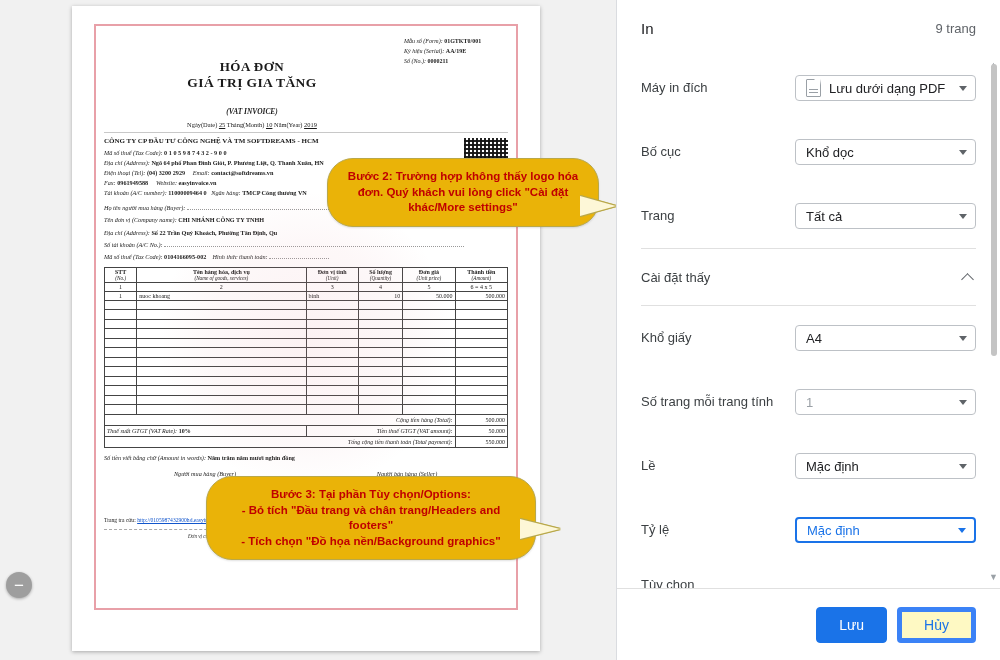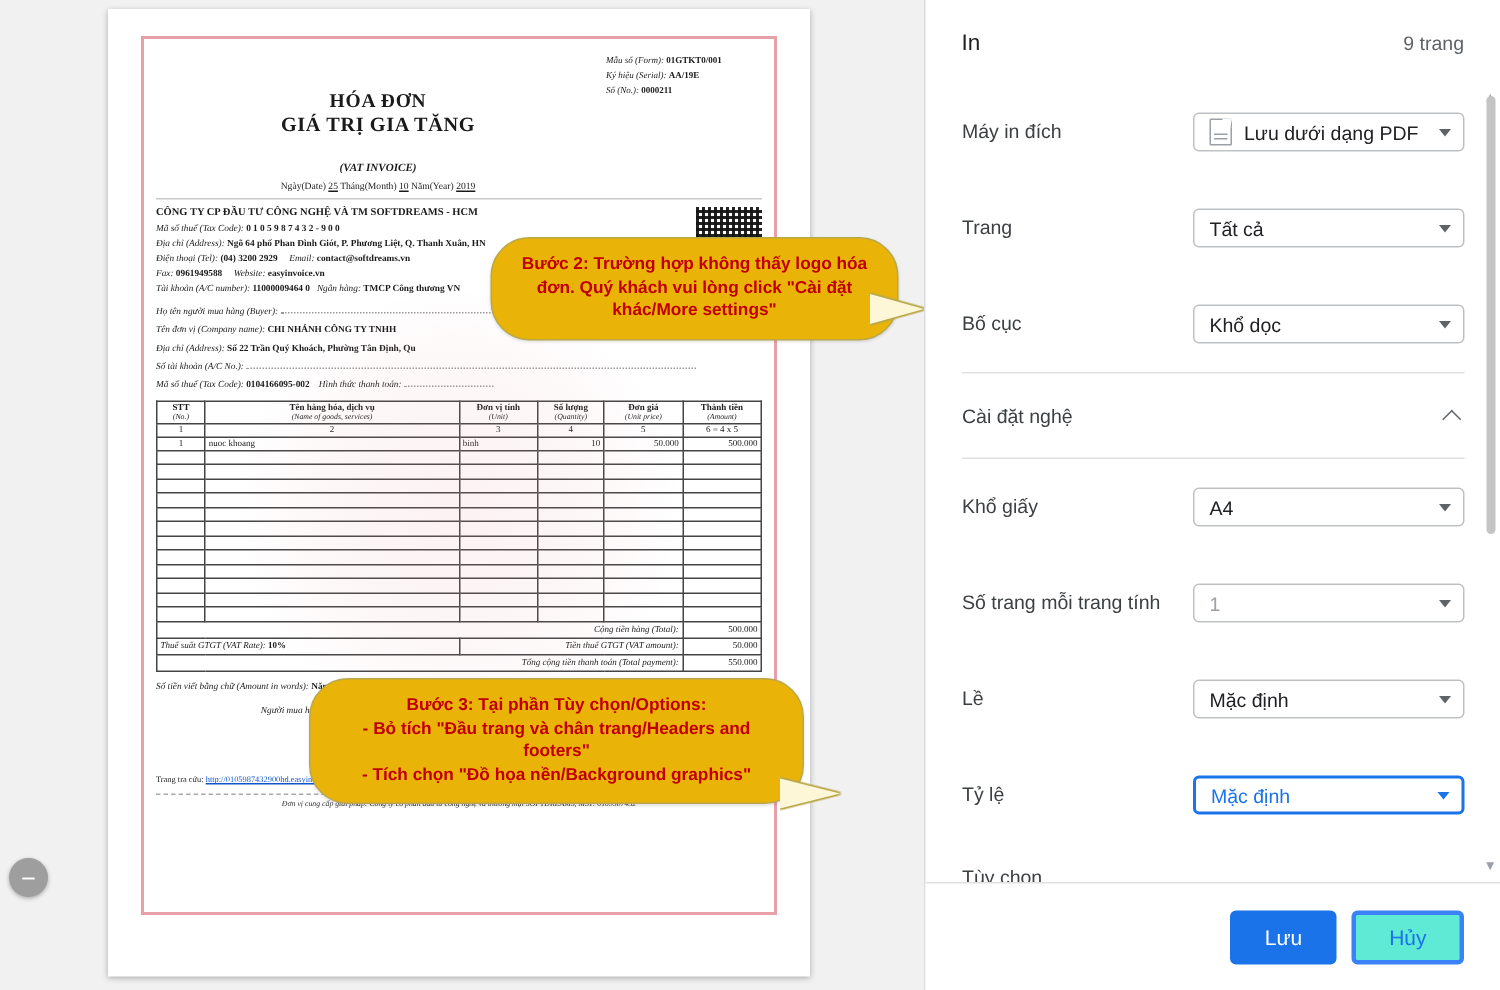--- a/index.html
+++ b/index.html
@@ -116,21 +116,21 @@
     color: #c00000;
     font-weight: bold;
     text-align: center;
     font-size: 11.5px;
     line-height: 1.35;
     padding: 10px 16px;
     z-index: 30;
     box-shadow: 0 1px 2px rgba(0,0,0,.12);
   }
   #callout-2 { left: 327px; top: 158px; width: 272px; }
-  #callout-3 { left: 206px; top: 452px; width: 330px; }
+  #callout-3 { left: 206px; top: 476px; width: 330px; }
   .tail { position: absolute; width: 0; height: 0; z-index: 31; }
   #tail-2 {
     left: 580px; top: 196px;
     border-top: 10px solid transparent;
     border-bottom: 10px solid transparent;
     border-left: 36px solid #fdf7d7;
     filter: drop-shadow(1px 0 0 #b9a84a) drop-shadow(0 1px 0 #b9a84a) drop-shadow(0 -1px 0 #b9a84a);
   }
   #tail-3 {
     left: 520px; top: 519px;
@@ -249,21 +249,21 @@
     background: #fff;
     text-align: right;
   }
   .btn {
     height: 36px; min-width: 68px;
     border-radius: 4px; font-size: 14px;
     display: flex; align-items: center; justify-content: center;
     padding: 0 22px; cursor: pointer;
   }
   .btn-primary { background: #1a73e8; color: #fff; border: 1px solid #1a73e8; }
-  .btn-secondary { background: #5eead4; color: #1a73e8; border: 3px solid #3b82f6; }
+  .btn-secondary { background: #fef9c3; color: #1a73e8; border: 5px solid #3b82f6; }
 </style>
 </head>
 <body>
 
 <div id="app">
 
   <div class="preview-pane">
 
     <div class="page-sheet">
       <div class="invoice-frame">
@@ -510,39 +510,39 @@
         <div class="select-ctl">
           <span class="val">
             <span class="pdf-ico"></span>
             <span>Lưu dưới dạng PDF</span>
           </span>
           <span class="caret"></span>
         </div>
       </div>
 
       <div class="field-row">
+        <div class="field-label">Bố cục</div>
+        <div class="select-ctl">
+          <span class="val">Khổ dọc</span>
+          <span class="caret"></span>
+        </div>
+      </div>
+
+      <div class="field-row">
         <div class="field-label">Trang</div>
         <div class="select-ctl">
           <span class="val">Tất cả</span>
           <span class="caret"></span>
         </div>
       </div>
 
-      <div class="field-row">
-        <div class="field-label">Bố cục</div>
-        <div class="select-ctl">
-          <span class="val">Khổ dọc</span>
-          <span class="caret"></span>
-        </div>
-      </div>
-
       <div class="divider"></div>
 
       <div class="section-row">
-        <span>Cài đặt nghệ</span>
+        <span>Cài đặt thấy</span>
         <span class="chev-up"></span>
       </div>
 
       <div class="divider"></div>
 
       <div class="field-row">
         <div class="field-label">Khổ giấy</div>
         <div class="select-ctl">
           <span class="val">A4</span>
           <span class="caret"></span>

